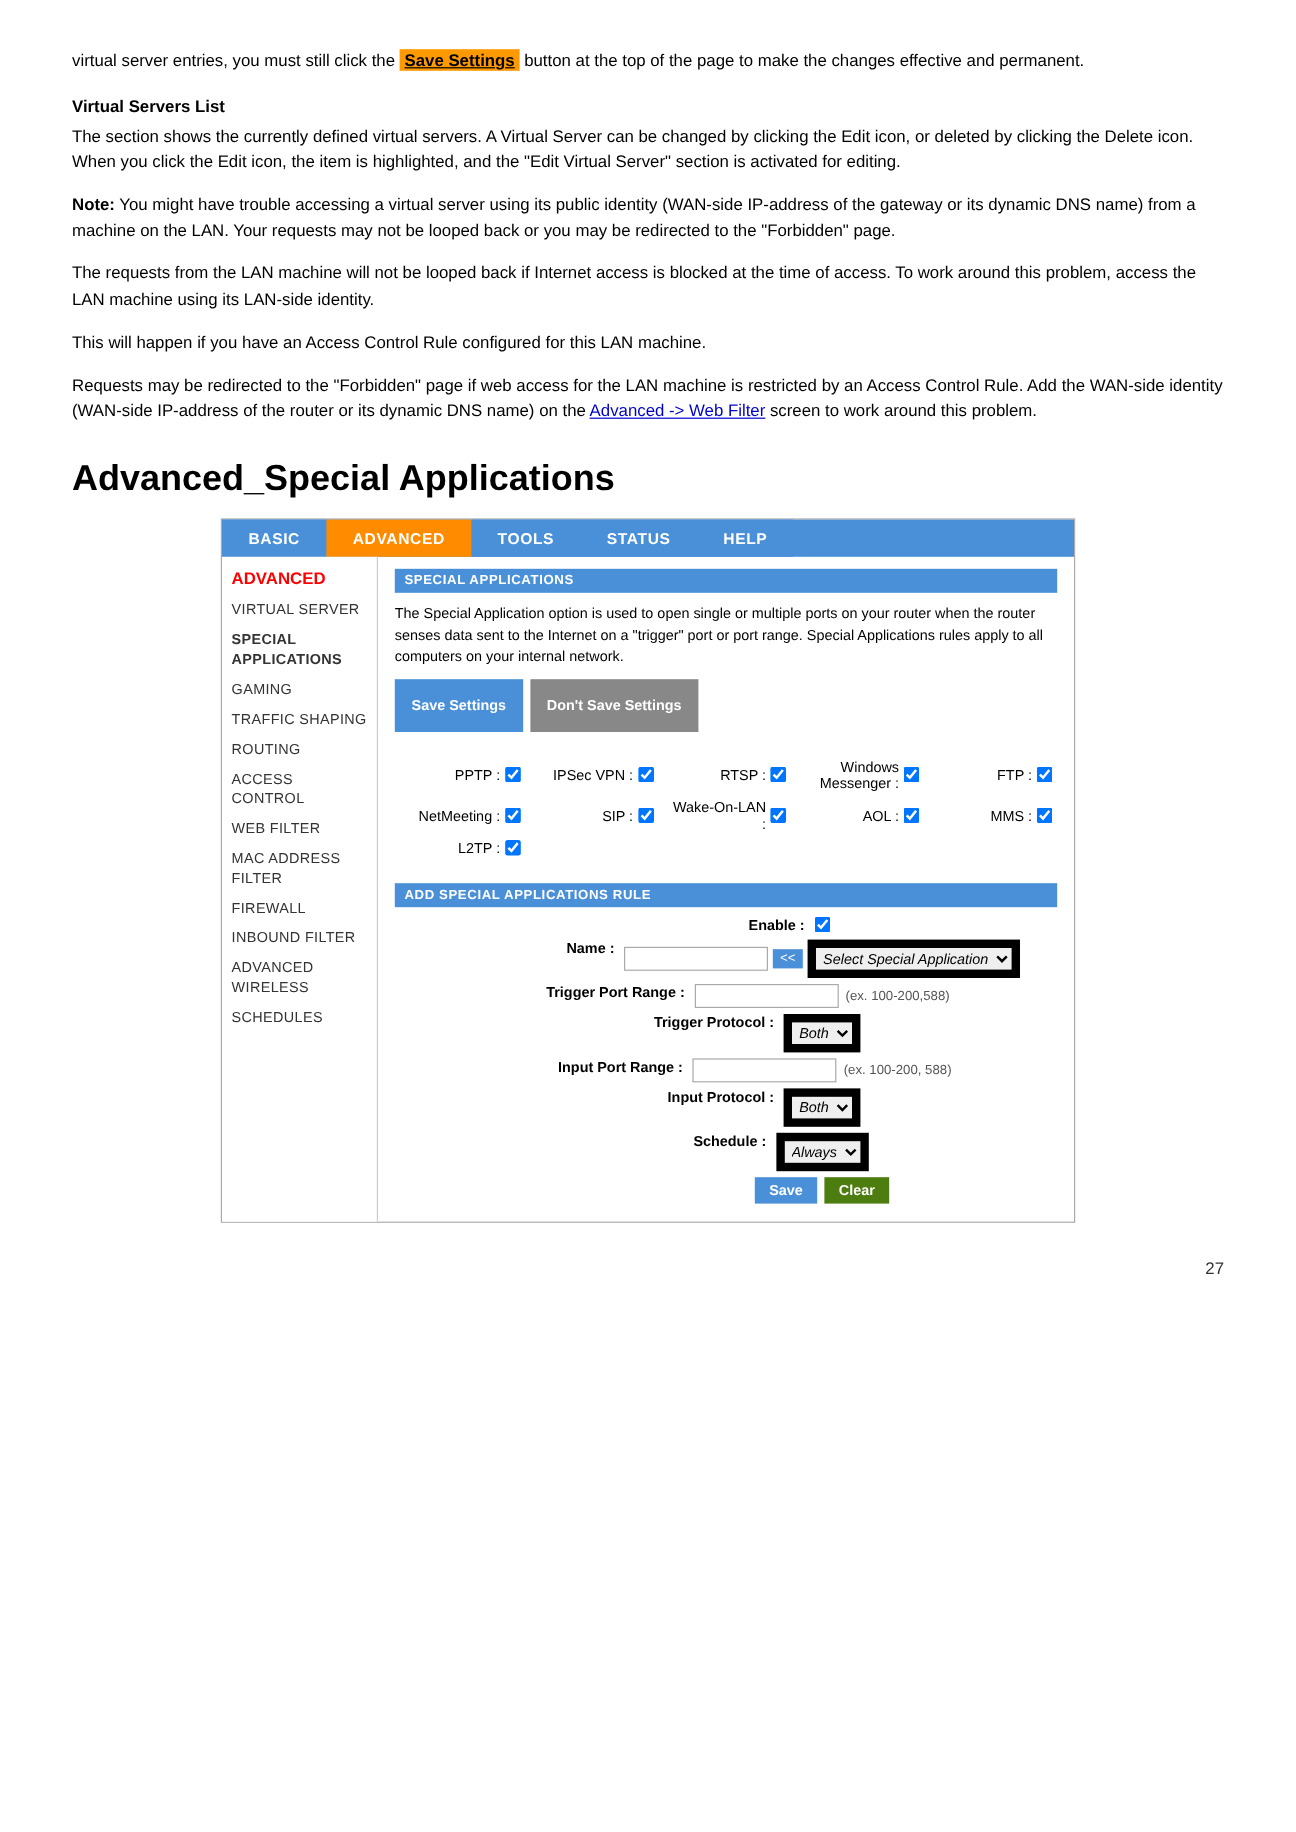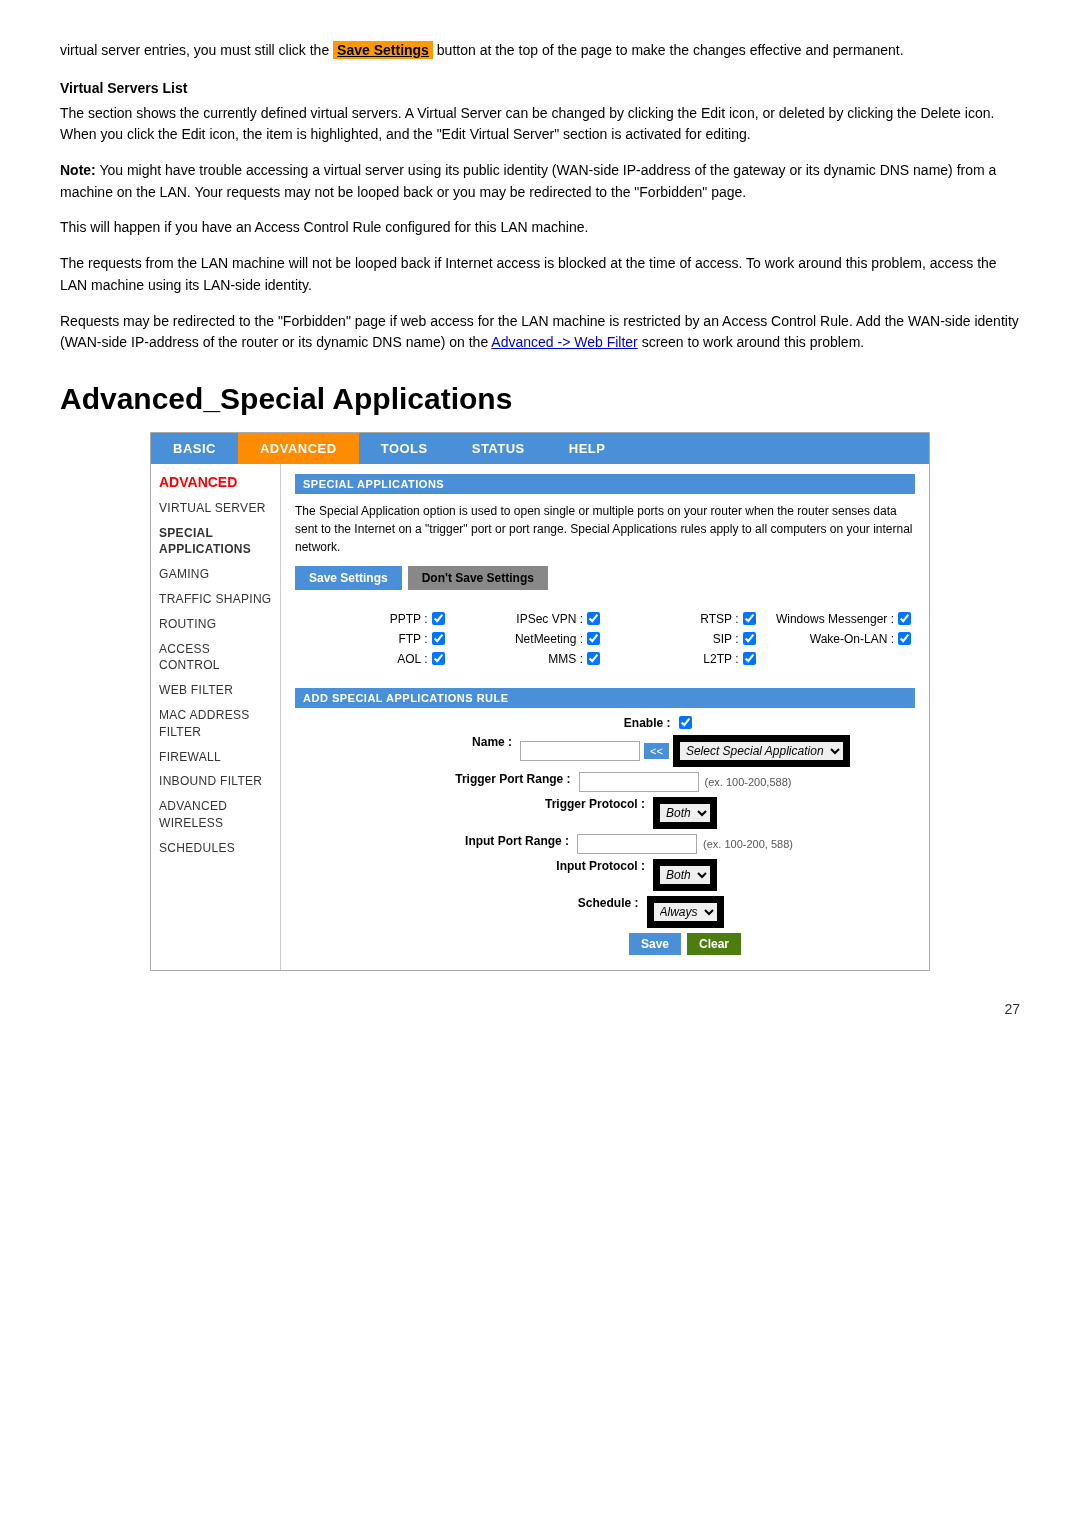--- a/index.html
+++ b/index.html
@@ -34,21 +34,21 @@
     }
     a { color: #00c; }
     .section-title {
       font-size: 30px;
       font-weight: bold;
       margin: 28px 0 16px 0;
       border-bottom: none;
     }
     .router-ui {
       border: 1px solid #aaa;
-      width: 780px;
+      width: 712px;
       margin: 16px auto;
     }
     
     .nav-bar {
       display: flex;
       background: #4a90d9;
       align-items: stretch;
     }
     .nav-item {
       padding: 8px 22px;
@@ -130,34 +130,34 @@
       background: #4a90d9;
       color: #fff;
       border: none;
       padding: 5px 14px;
       font-size: 12px;
       font-weight: bold;
       cursor: pointer;
     }
     .btn-dont-save {
       background: #888;
-      color: #000000;
+      color: #ffffff;
       border: none;
-      padding: 5px 14px;
+      padding: 15px 14px;
       font-size: 12px;
       font-weight: bold;
       cursor: pointer;
     }
     
     .alg-section {
       margin-bottom: 14px;
     }
     .alg-grid {
       display: grid;
-      grid-template-columns: 1fr 1fr 1fr 1fr;
+      grid-template-columns: 1fr 1fr 1fr 1fr 1fr;
       gap: 6px 10px;
       padding: 8px 4px;
       font-size: 12px;
     }
     .alg-item {
       display: flex;
       align-items: center;
       justify-content: flex-end;
       gap: 4px;
     }
@@ -254,23 +254,23 @@
   </p>
 
   <p class="virtual-servers-heading">Virtual Servers List</p>
 
   <p class="body-para">The section shows the currently defined virtual servers. A Virtual Server can be changed by clicking the Edit icon, or deleted by clicking the Delete icon. When you click the Edit icon, the item is highlighted, and the "Edit Virtual Server" section is activated for editing.</p>
 
   <p class="body-para">
     <strong>Note:</strong><span> You might have trouble accessing a virtual server using its public identity (WAN-side IP-address of the gateway or its dynamic DNS name) from a machine on the LAN. Your requests may not be looped back or you may be redirected to the "Forbidden" page.</span>
   </p>
 
+  <p class="body-para">The requests from the LAN machine will not be looped back if Internet access is blocked at the time of access. To work around this problem, access the LAN machine using its LAN-side identity.</p>
+
   <p class="body-para">This will happen if you have an Access Control Rule configured for this LAN machine.</p>
-
-  <p class="body-para">The requests from the LAN machine will not be looped back if Internet access is blocked at the time of access. To work around this problem, access the LAN machine using its LAN-side identity.</p>
 
   <p class="body-para">
     <span>Requests may be redirected to the "Forbidden" page if web access for the LAN machine is restricted by an Access Control Rule. Add the WAN-side identity (WAN-side IP-address of the router or its dynamic DNS name) on the </span><a href="#">Advanced -&gt; Web Filter</a><span> screen to work around this problem.</span>
   </p>
 </div>
 
 <h1 class="section-title">Advanced_Special Applications</h1>
 
 <div class="router-ui">
 

